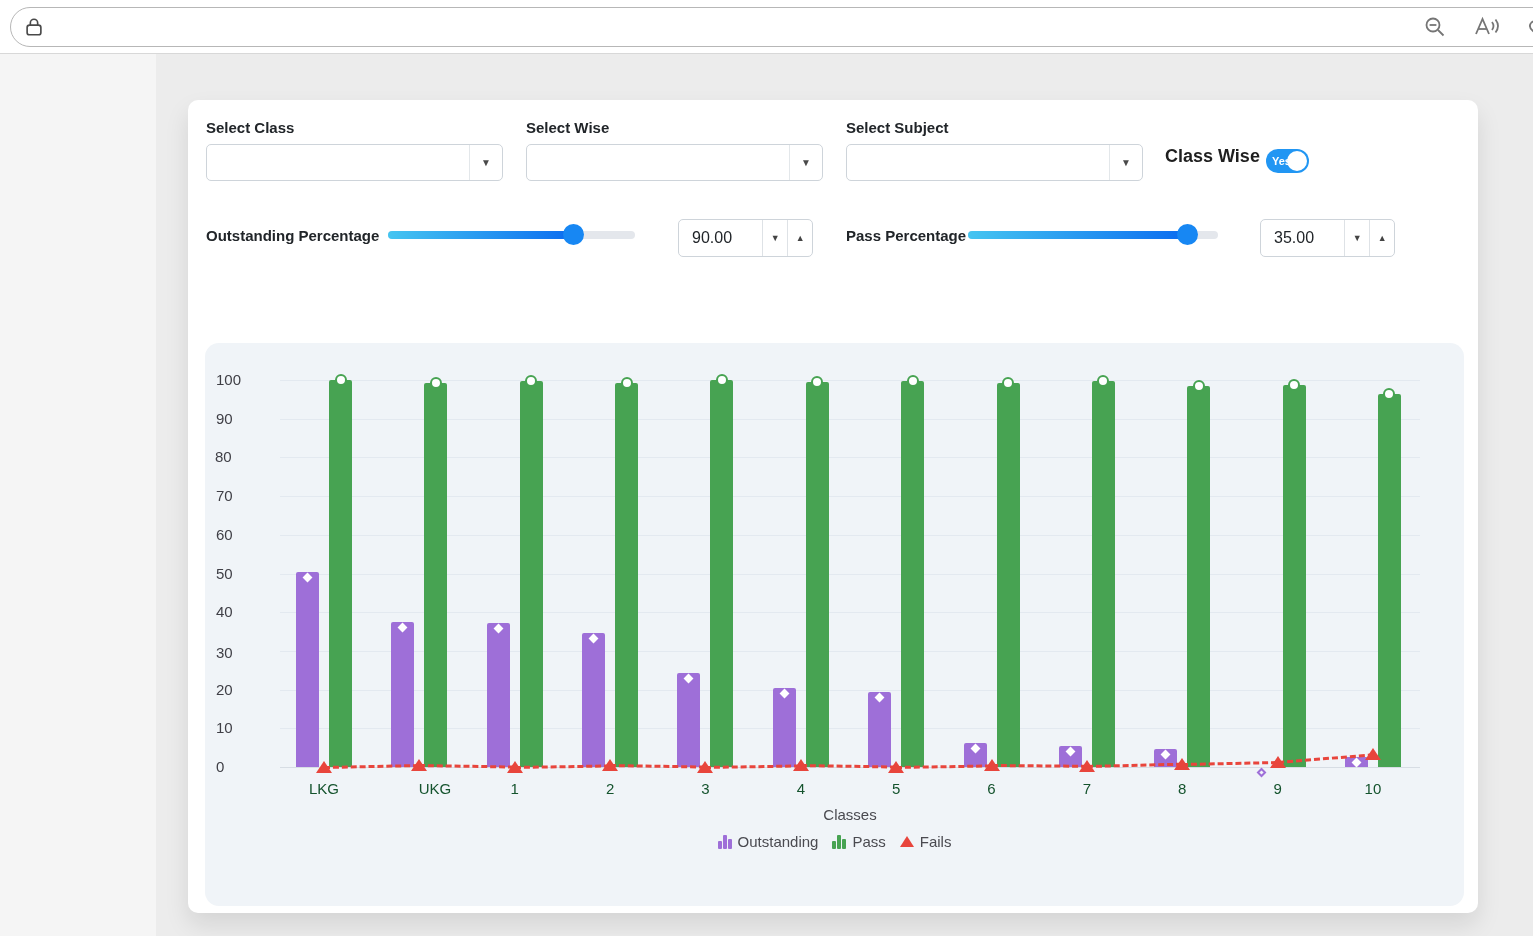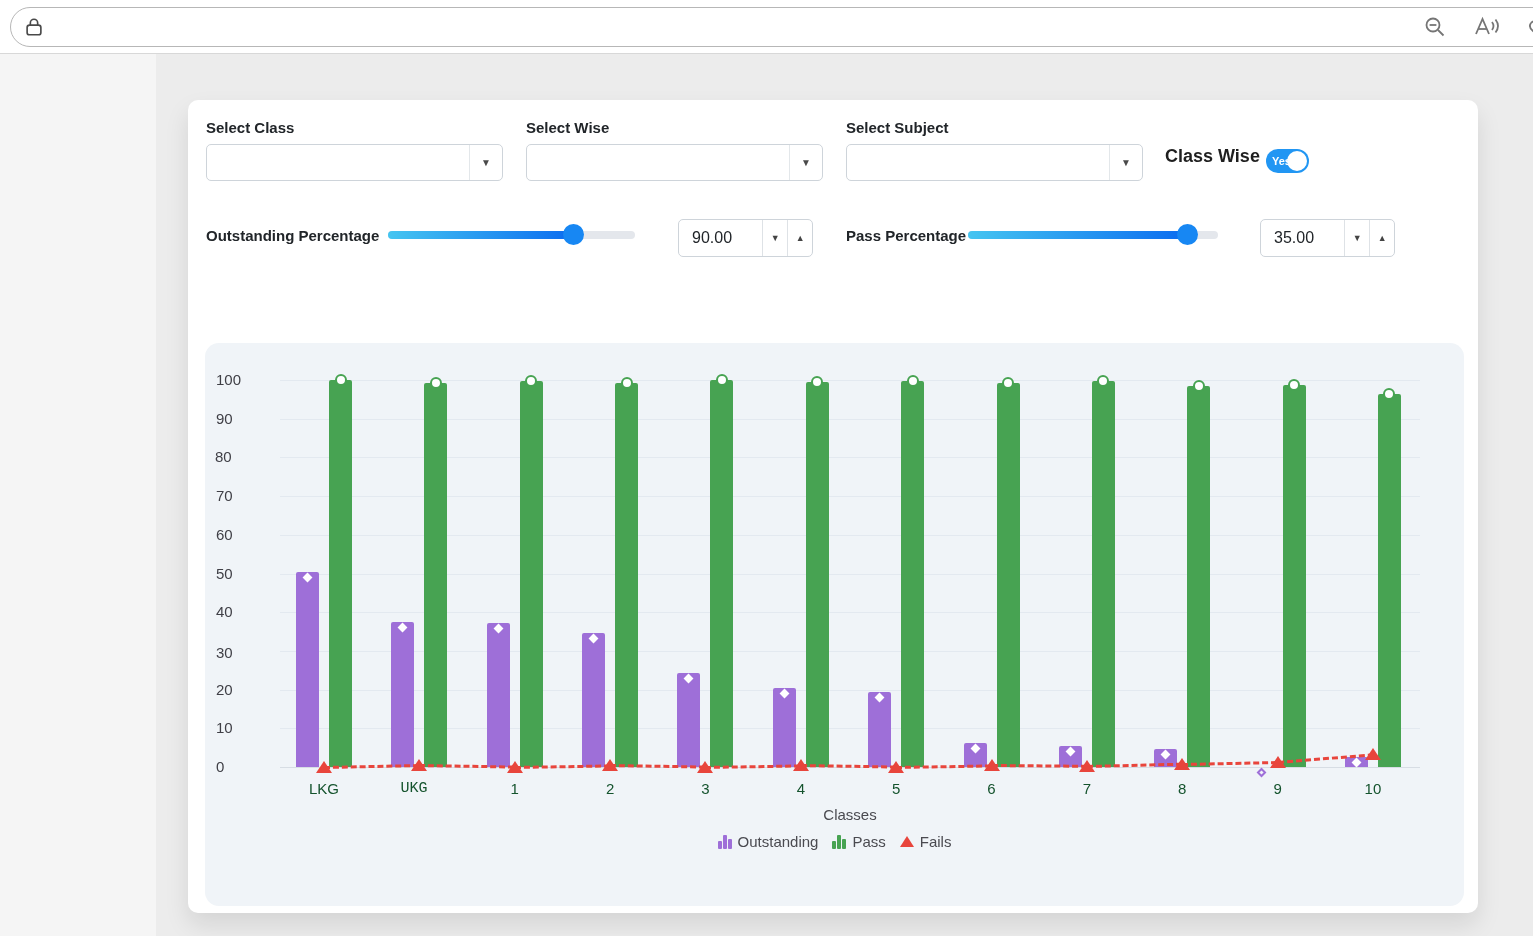--- a/index.html
+++ b/index.html
@@ -170,21 +170,21 @@
         <div class="ytick" style="left: 11px; top: 28px;">100</div>
         <div class="bar" style="left: 91px; top: 228.565px; height: 195.435px; background: rgb(158, 111, 216);"></div>
         <div class="marker-diamond" style="left: 99px; top: 230.565px;"></div>
         <div class="bar" style="left: 124px; top: 37px; height: 387px; background: rgb(71, 163, 82);"></div>
         <div class="marker-circle" style="left: 129.5px; top: 31px; border: 2px solid rgb(71, 163, 82);"></div>
         <div class="xtick" style="left: 84px; top: 437px;">LKG</div>
         <div class="bar" style="left: 186.36px; top: 278.875px; height: 145.125px; background: rgb(158, 111, 216);"></div>
         <div class="marker-diamond" style="left: 194.36px; top: 280.875px;"></div>
         <div class="bar" style="left: 219.36px; top: 40.096px; height: 383.904px; background: rgb(71, 163, 82);"></div>
         <div class="marker-circle" style="left: 224.86px; top: 34.096px; border: 2px solid rgb(71, 163, 82);"></div>
-        <div class="xtick" style="left: 174px; top: 437px; font-family: Liberation Mono, monospace;">UKG</div>
+        <div class="xtick" style="left: 195px; top: 437px;">UKG</div>
         <div class="bar" style="left: 281.72px; top: 279.649px; height: 144.351px; background: rgb(158, 111, 216);"></div>
         <div class="marker-diamond" style="left: 289.72px; top: 281.649px;"></div>
         <div class="bar" style="left: 314.72px; top: 37.774px; height: 386.226px; background: rgb(71, 163, 82);"></div>
         <div class="marker-circle" style="left: 320.22px; top: 31.774px; border: 2px solid rgb(71, 163, 82);"></div>
         <div class="xtick" style="left: 274.72px; top: 437px;">1</div>
         <div class="bar" style="left: 377.08px; top: 290.485px; height: 133.515px; background: rgb(158, 111, 216);"></div>
         <div class="marker-diamond" style="left: 385.08px; top: 292.485px;"></div>
         <div class="bar" style="left: 410.08px; top: 39.709px; height: 384.291px; background: rgb(71, 163, 82);"></div>
         <div class="marker-circle" style="left: 415.58px; top: 33.709px; border: 2px solid rgb(71, 163, 82);"></div>
         <div class="xtick" style="left: 370.08px; top: 437px;">2</div>

